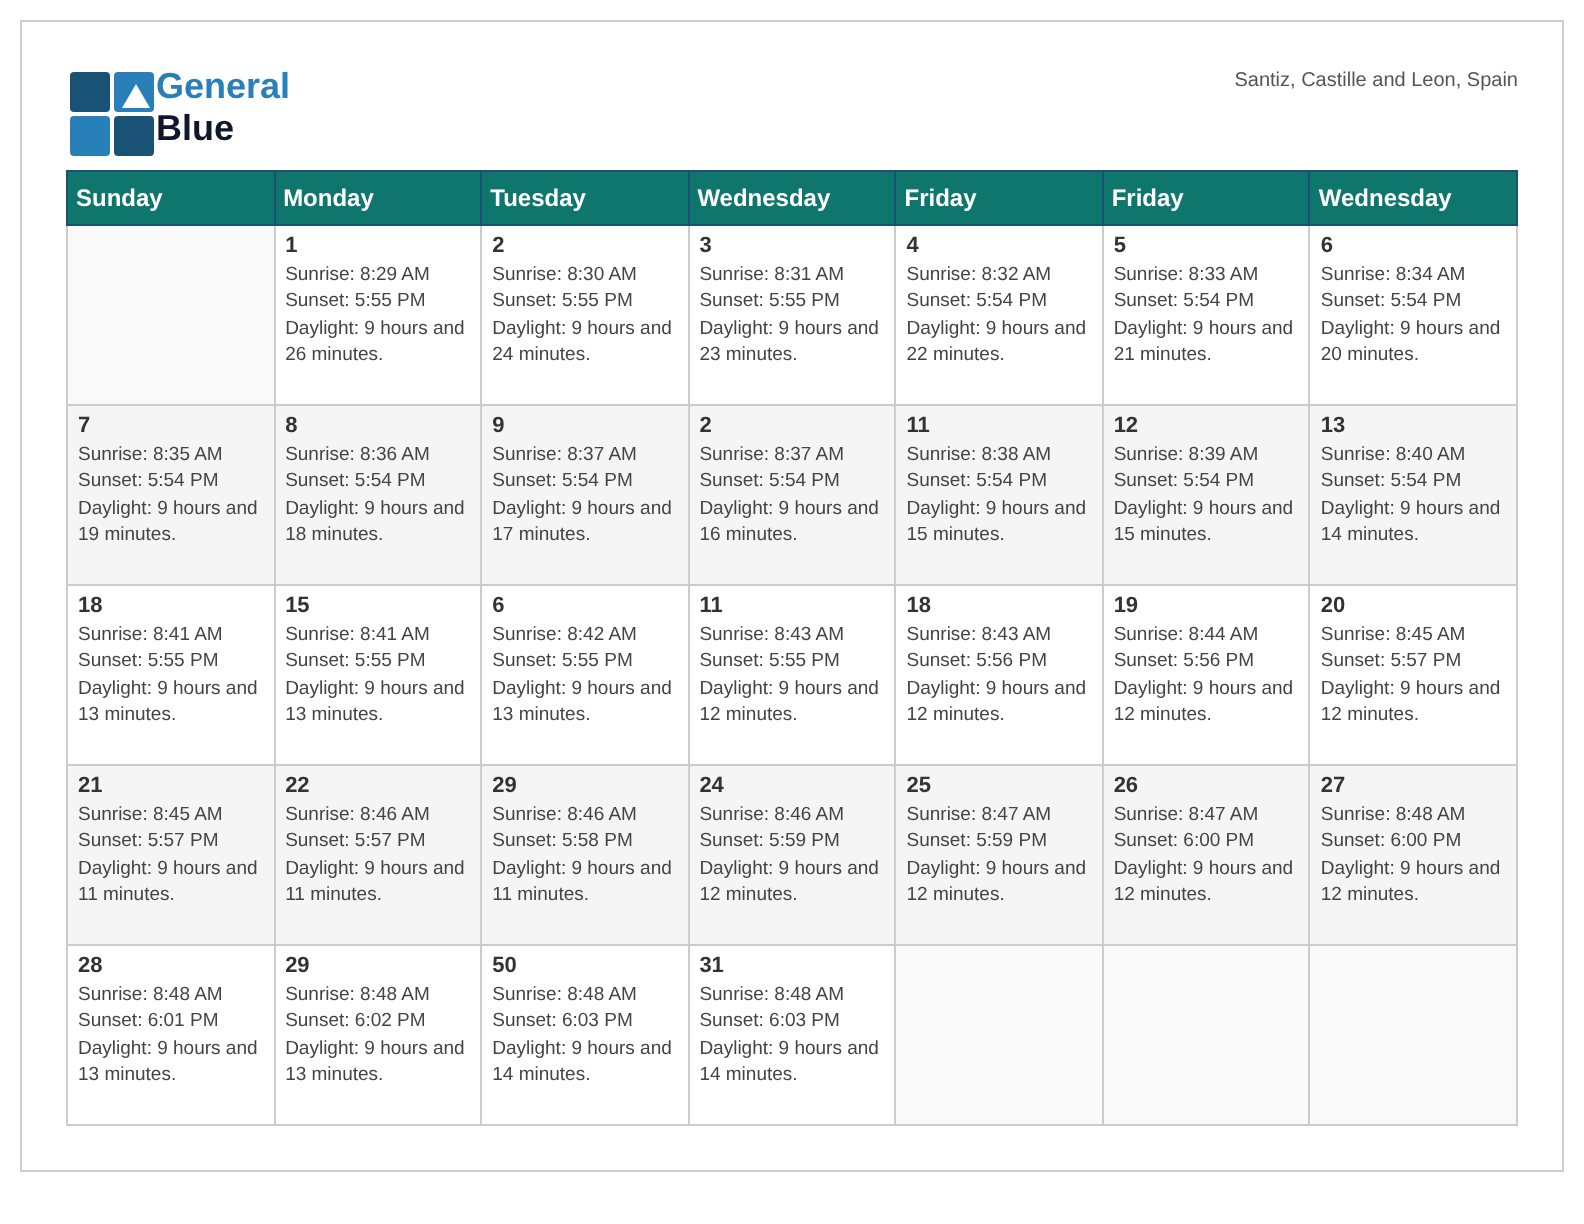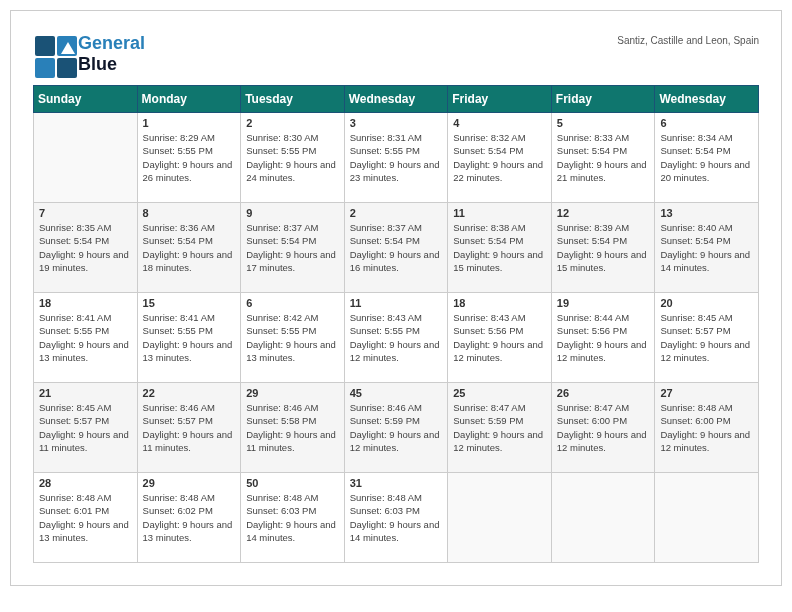--- a/index.html
+++ b/index.html
@@ -220,21 +220,21 @@
           </td>
           <td>
             <span class="day-num">22</span>
             <div class="day-info">Sunrise: 8:46 AM<br>Sunset: 5:57 PM<br>Daylight: 9 hours and 11 minutes.</div>
           </td>
           <td>
             <span class="day-num">29</span>
             <div class="day-info">Sunrise: 8:46 AM<br>Sunset: 5:58 PM<br>Daylight: 9 hours and 11 minutes.</div>
           </td>
           <td>
-            <span class="day-num">45</span>
+            <span class="day-num">24</span>
             <div class="day-info">Sunrise: 8:46 AM<br>Sunset: 5:59 PM<br>Daylight: 9 hours and 12 minutes.</div>
           </td>
           <td>
             <span class="day-num">25</span>
             <div class="day-info">Sunrise: 8:47 AM<br>Sunset: 5:59 PM<br>Daylight: 9 hours and 12 minutes.</div>
           </td>
           <td>
             <span class="day-num">26</span>
             <div class="day-info">Sunrise: 8:47 AM<br>Sunset: 6:00 PM<br>Daylight: 9 hours and 12 minutes.</div>
           </td>

